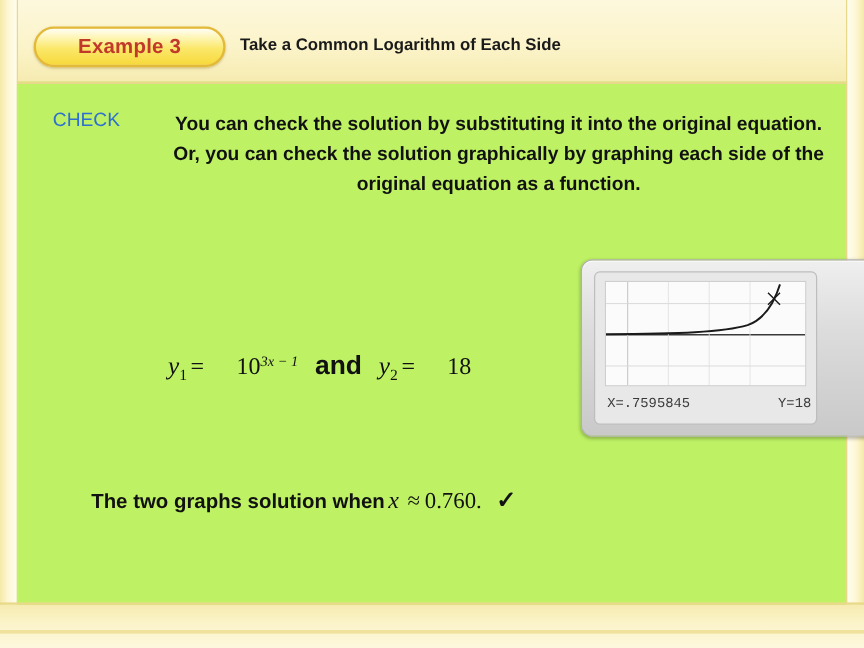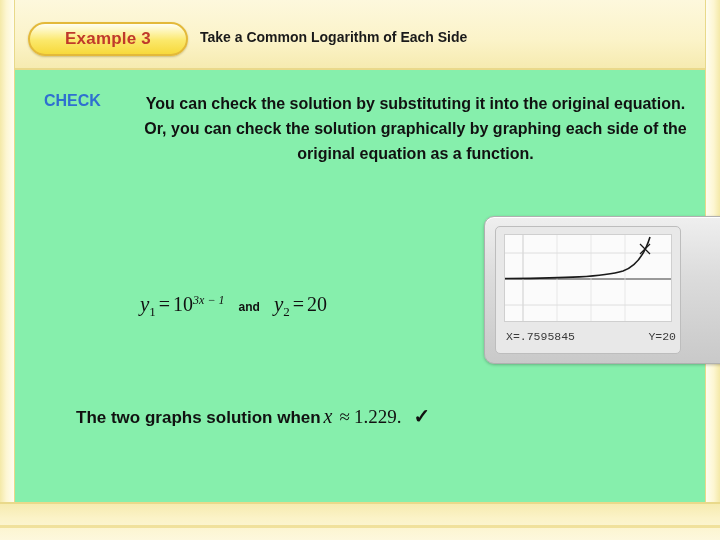--- a/index.html
+++ b/index.html
@@ -10,21 +10,21 @@
     width: 720px;
     height: 540px;
     font-family: "Liberation Sans", sans-serif;
     background: #ffffff;
     overflow: hidden;
   }
   .slide {
     position: relative;
     width: 720px;
     height: 540px;
-    background: #86efac;
+    background: #bef264;
     box-sizing: border-box;
     padding-left: 16px;
   }
   
   .edge-left {
     position: absolute;
     left: 0; top: 0;
     width: 14px; height: 540px;
     background: linear-gradient(to right, #f4e9a8 0%, #fdf6d2 45%, #fffdf0 100%);
     border-right: 1px solid #e8d98a;
@@ -89,21 +89,21 @@
     color: #1a1a1a;
     white-space: nowrap;
   }
 
   
   .check-label {
     position: absolute;
     left: 44px;
     top: 92px;
     font-size: 16px;
-    font-weight: bold;
+    font-weight: normal;
     color: #2f6fd0;
   }
   .check-text {
     position: absolute;
     left: 143px;
     top: 91px;
     width: 545px;
     font-size: 16px;
     font-weight: bold;
     color: #111111;
@@ -133,30 +133,31 @@
     vertical-align: sub;
   }
   .eqsign {
     font-family: "Liberation Serif", serif;
     font-size: 20px;
     padding: 0 3px;
   }
   .num {
     font-family: "Liberation Serif", serif;
     font-size: 20px;
+    margin-left: 24px;
   }
   .expo {
     font-family: Liberation Serif, serif;
     font-style: italic;
     font-size: 12px;
     vertical-align: super;
   }
   .andword {
     font-family: "Liberation Sans", sans-serif;
-    font-size: 12px;
+    font-size: 22px;
     font-weight: bold;
     padding: 0 14px;
   }
 
   
   .calc {
     position: absolute;
     left: 484px;
     top: 216px;
     width: 252px;
@@ -247,21 +248,21 @@
   <div class="example-pill">
     <span class="example-pill-label">Example 3</span>
   </div>
 
   <div class="header-title">Take a Common Logarithm of Each Side</div>
 
   <div class="check-label">CHECK</div>
   <div class="check-text">You can check the solution by substituting it into the original equation. Or, you can check the solution graphically by graphing each side of the original equation as a function.</div>
 
   <div class="equation-row">
-    <span class="var">y</span><span class="sub">1</span><span class="eqsign">=</span><span class="num">10</span><span class="expo">3x − 1</span><span class="andword">and</span><span class="var">y</span><span class="sub">2</span><span class="eqsign">=</span><span class="num">20</span>
+    <span class="var">y</span><span class="sub">1</span><span class="eqsign">=</span><span class="num">10</span><span class="expo">3x − 1</span><span class="andword">and</span><span class="var">y</span><span class="sub">2</span><span class="eqsign">=</span><span class="num">18</span>
   </div>
 
   <div class="calc">
     <div class="calc-inner">
       <div class="calc-screen">
         <svg width="166" height="86" viewBox="0 0 166 86">
           <line x1="0" y1="44" x2="166" y2="44" stroke="#3a3a3a" stroke-width="1.2"></line>
           <line x1="18" y1="0" x2="18" y2="86" stroke="#cdcdcd" stroke-width="1"></line>
           <line x1="0" y1="18" x2="166" y2="18" stroke="#d8d8d8" stroke-width="0.8"></line>
           <line x1="0" y1="70" x2="166" y2="70" stroke="#d8d8d8" stroke-width="0.8"></line>
@@ -270,22 +271,22 @@
           <line x1="120" y1="0" x2="120" y2="86" stroke="#e0e0e0" stroke-width="0.7"></line>
           <path d="M0 43.5 C 60 43.2, 98 42, 118 36 C 132 31, 140 18, 145 2" fill="none" stroke="#1a1a1a" stroke-width="1.6"></path>
           <g stroke="#1a1a1a" stroke-width="1.2">
             <line x1="135" y1="9" x2="145" y2="19"></line>
             <line x1="145" y1="9" x2="135" y2="19"></line>
           </g>
         </svg>
       </div>
       <div class="calc-readout">
         <span>X=.7595845</span>
-        <span>Y=20</span>
+        <span>Y=18</span>
       </div>
     </div>
   </div>
 
   <div class="conclusion">
-    <span>The two graphs solution when</span><span class="var-i">x</span><span class="approx">≈</span><span class="answer">1.229.</span><span class="checkmark">✓</span>
+    <span>The two graphs solution when</span><span class="var-i">x</span><span class="approx">≈</span><span class="answer">0.760.</span><span class="checkmark">✓</span>
   </div>
 
 </div>
 
 </body></html>

